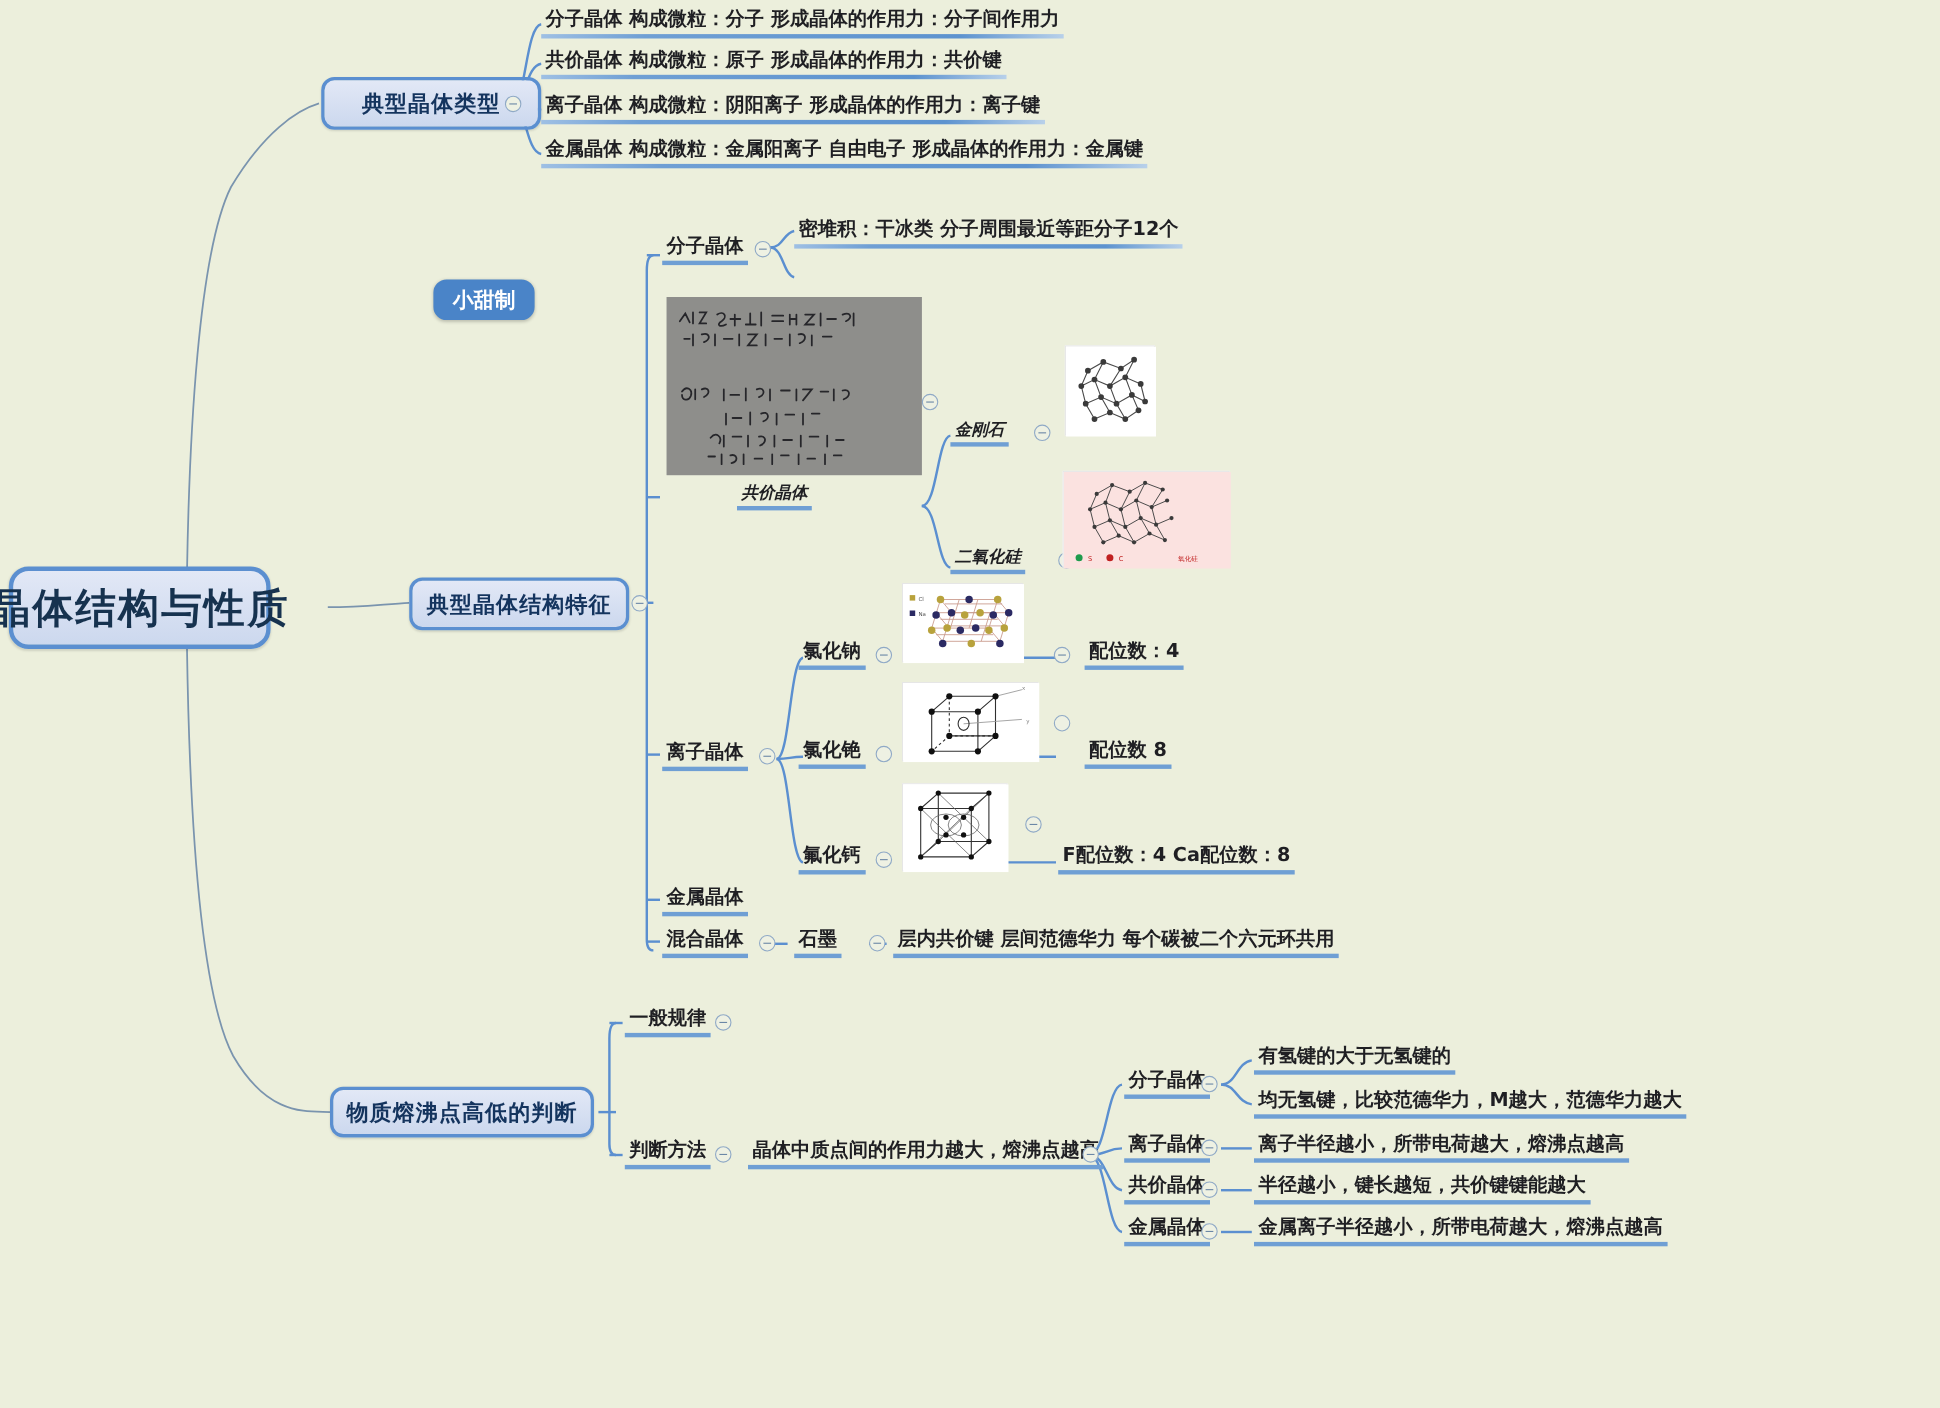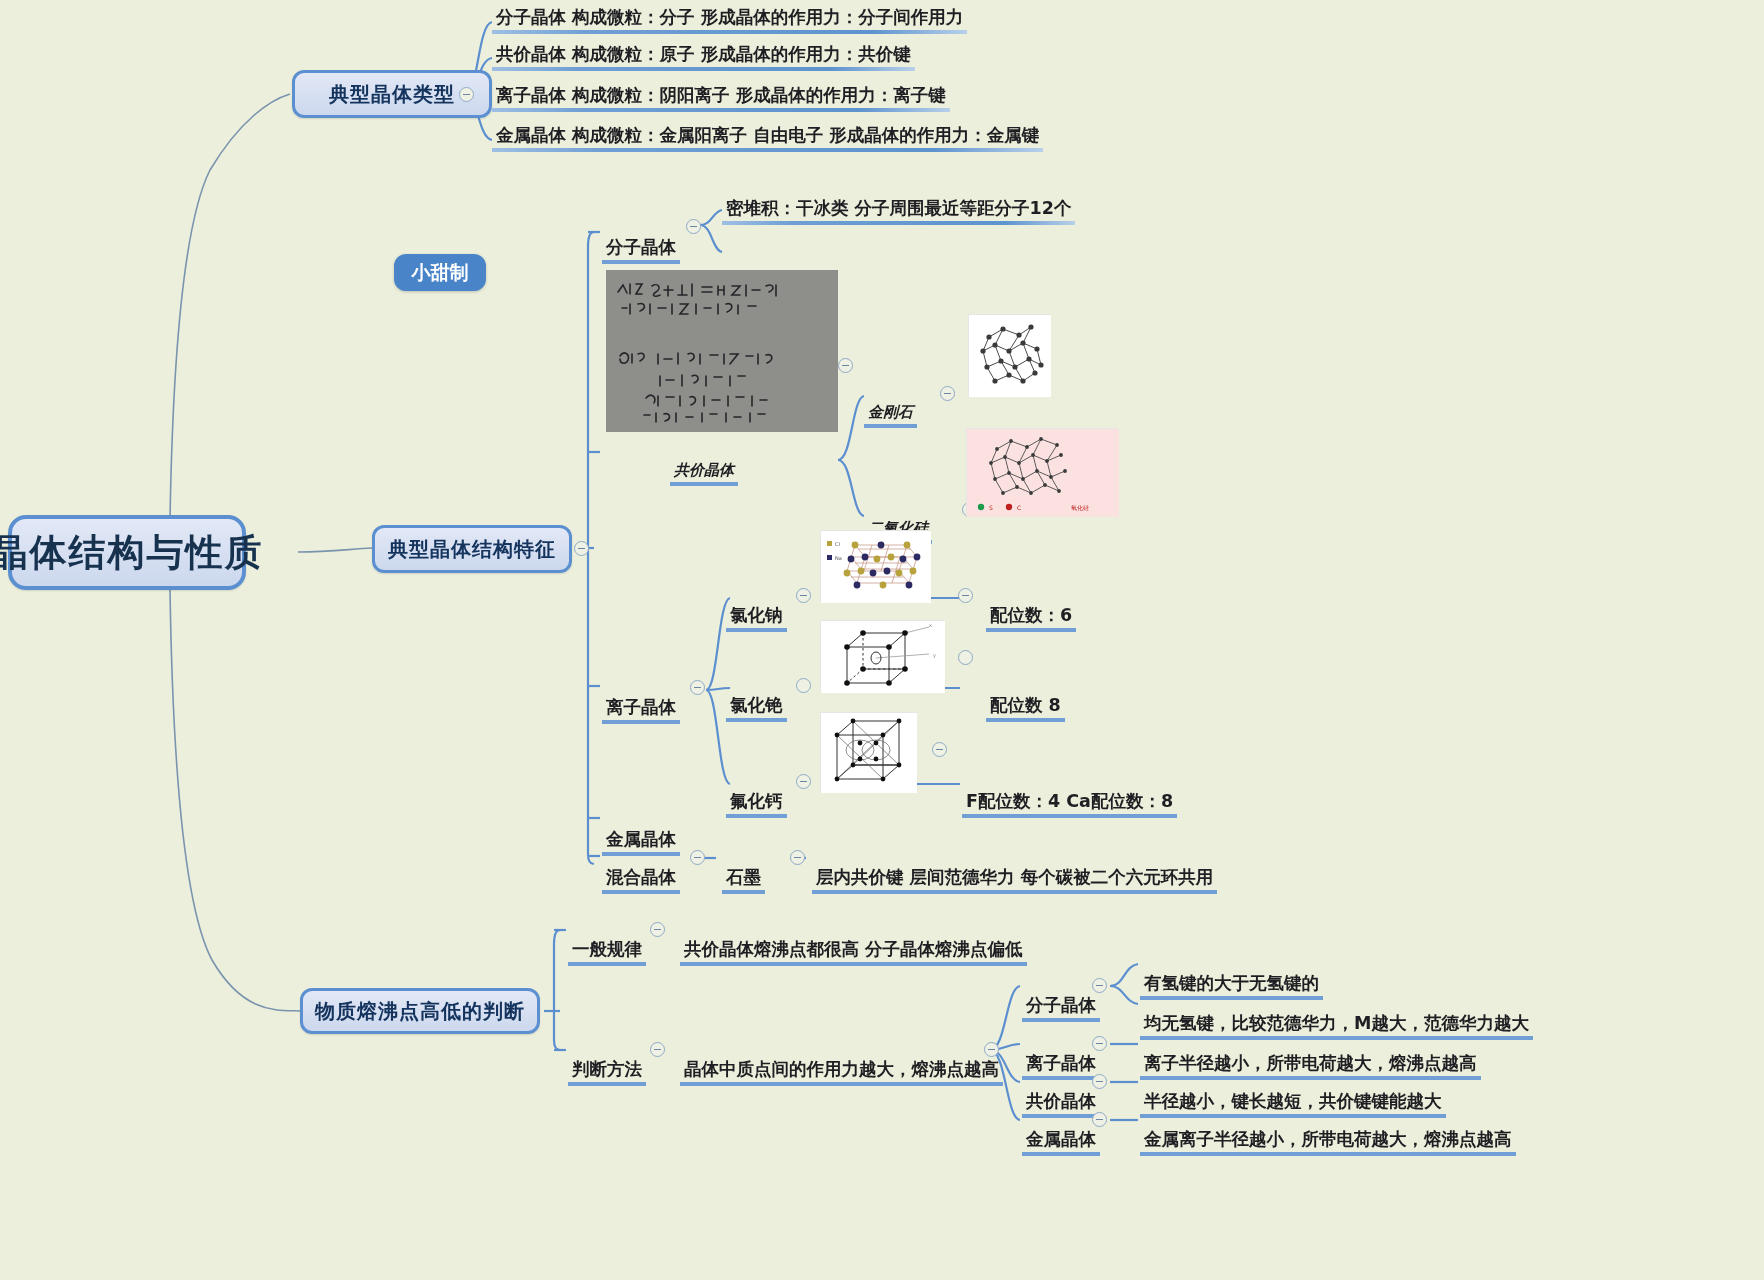--- a/index.html
+++ b/index.html
@@ -74,21 +74,21 @@
     color: #1f1f23;
     font-weight: bold;
     font-size: 17.5px;
     line-height: 1.1;
     padding: 0 4px 3px 4px;
     border-bottom: 4px solid;
     border-image: linear-gradient(90deg,#9fc0e4,#6f9fd4 20%,#5d93cf 80%,#b9d1ea) 1;
     display: inline-block;
   }
   .leaf.lg { font-size: 15px; font-style: italic; }
-  .leaf.plain { border-bottom-color: #6f9fd4; border-image: none; margin-top: 24px; }
+  .leaf.plain { border-bottom-color: #6f9fd4; border-image: none; }
 
   
   .handle {
     position: absolute;
     width: 15px;
     height: 15px;
     border: 1.4px solid #8fa9c6;
     border-radius: 50%;
     background: #eef1e3;
     box-sizing: border-box;
@@ -388,21 +388,21 @@
       <g font-size="5" fill="#555" font-family="DejaVu Sans, sans-serif">
         <rect x="6" y="10" width="5" height="5" fill="#b8a23c"></rect>
           <text x="14" y="15">Cl</text>
         <rect x="6" y="24" width="5" height="5" fill="#2b2a63"></rect>
           <text x="14" y="29">Na</text>
       </g>
     </svg>
   </div>
   <div class="handle" style="left:958px; top:588px;"></div>
   <div class="node" style="left:986px; top:582px;">
-    <span class="leaf plain">配位数：6</span>
+    <span class="leaf plain">配位数：4</span>
   </div>
 
   <div class="node" style="left:726px; top:672px;">
     <span class="leaf plain">氯化铯</span>
   </div>
   <div class="handle empty" style="left:796px; top:678px;"></div>
   <div class="thumb" style="left:820px; top:620px; width:124px; height:72px;">
     <svg width="124" height="72" viewBox="0 0 124 72">
       <rect width="124" height="72" fill="#ffffff"></rect>
       <g stroke="#303030" stroke-width="1" fill="none">
@@ -495,23 +495,20 @@
   </div>
 
   <div class="node boxnode topicnode" style="left:300px; top:988px; width:240px; height:46px;">
     <span>物质熔沸点高低的判断</span>
   </div>
 
   <div class="node" style="left:568px; top:916px;">
     <span class="leaf plain">一般规律</span>
   </div>
   <div class="handle" style="left:650px; top:922px;"></div>
-  <div class="node" style="left:680px; top:916px;">
-    <span class="leaf plain">共价晶体熔沸点都很高   分子晶体熔沸点偏低</span>
-  </div>
 
   <div class="node" style="left:568px; top:1036px;">
     <span class="leaf plain">判断方法</span>
   </div>
   <div class="handle" style="left:650px; top:1042px;"></div>
   <div class="node" style="left:680px; top:1036px;">
     <span class="leaf plain">晶体中质点间的作用力越大，熔沸点越高</span>
   </div>
   <div class="handle" style="left:984px; top:1042px;"></div>
 

